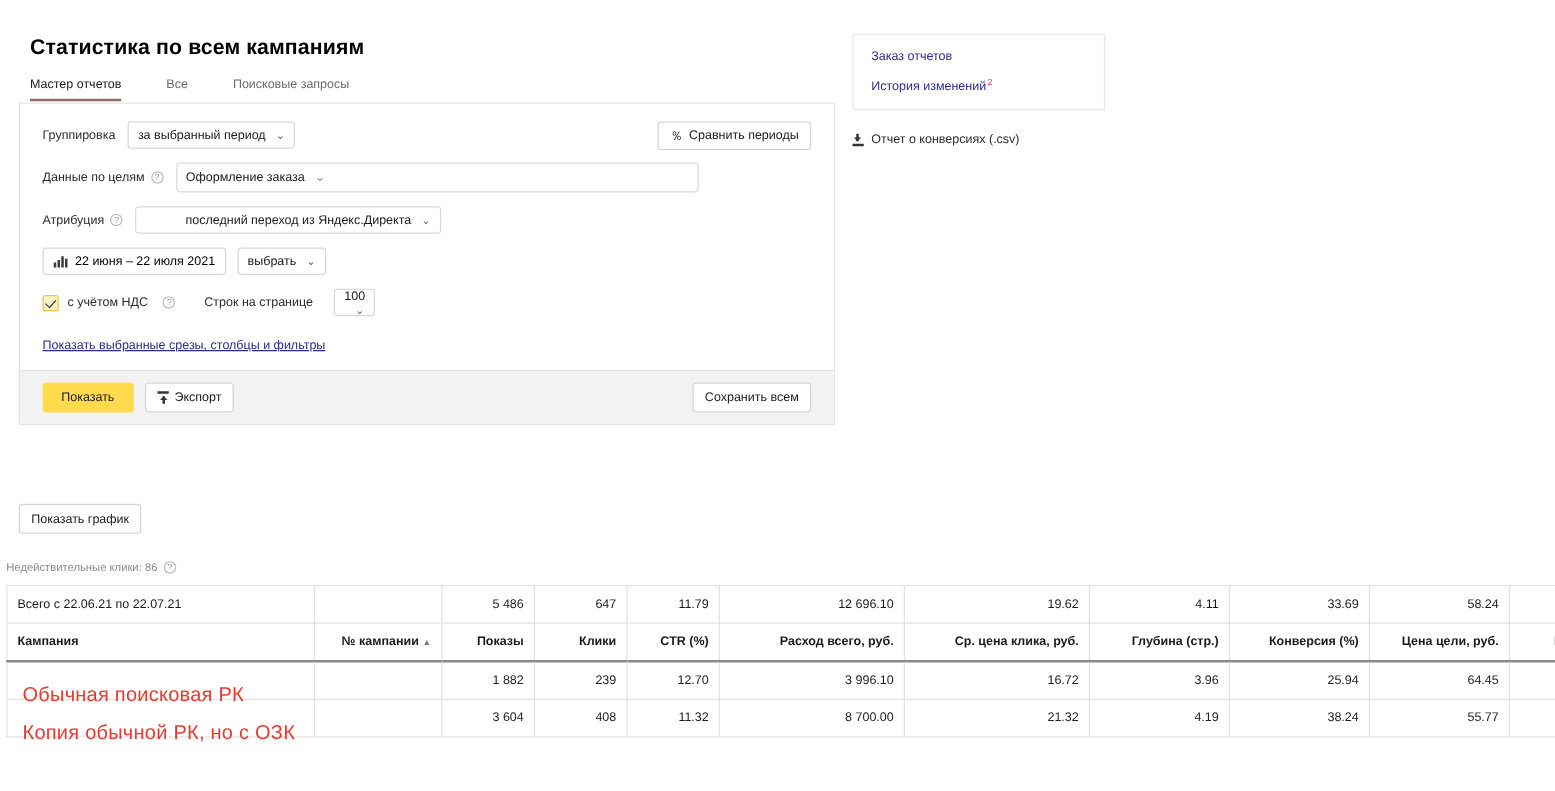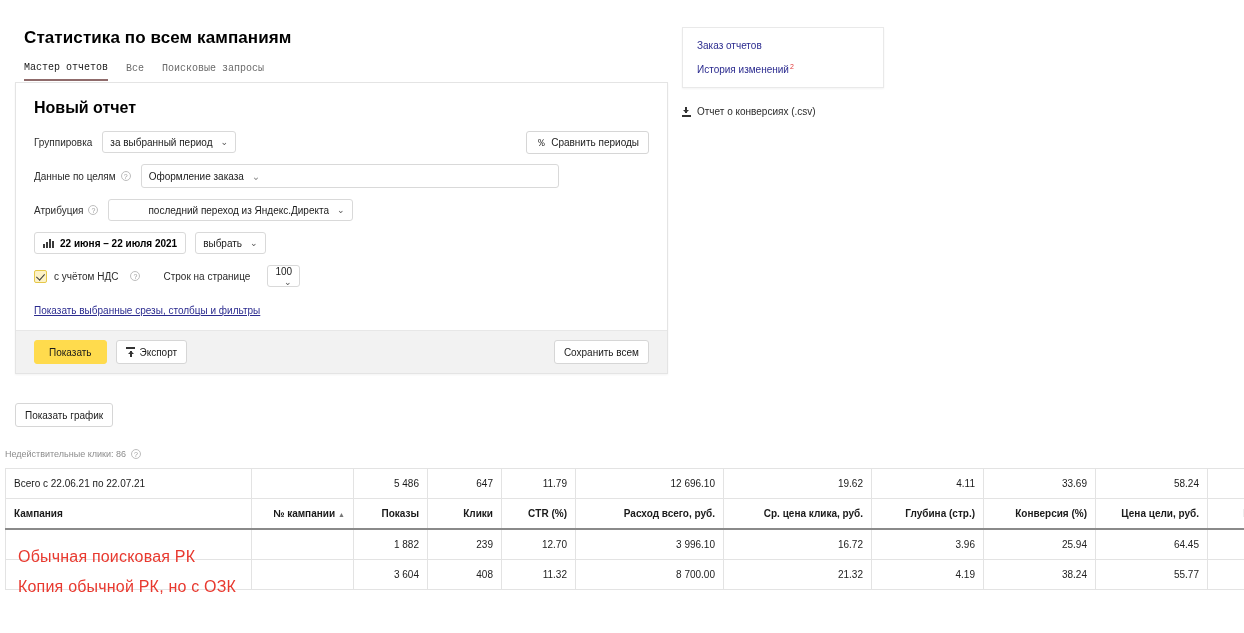--- a/index.html
+++ b/index.html
@@ -26,23 +26,22 @@
     font-weight: bold;
     color: #000;
     letter-spacing: 0.1px;
   }
 
   #tabs {
     position: absolute;
     left: 24px;
     top: 62px;
     display: flex;
-    align-items: center;
-    gap: 18px;
-    font-family: Liberation Mono, monospace;
+    align-items: flex-start;
+    gap: 36px;
   }
   .tab {
     font-size: 10px;
     color: #6b6b6b;
     padding-bottom: 6px;
     white-space: nowrap;
     cursor: pointer;
   }
   .tab.active {
     color: #1a1a1a;
@@ -153,21 +152,20 @@
     align-items: center;
     gap: 6px;
     border: 1px solid #d9d9d9;
     border-radius: 3px;
     height: 22px;
     padding: 0 8px;
     font-size: 10px;
     background: #fff;
     cursor: pointer;
     box-sizing: border-box;
-    font-weight: bold;
   }
   .cal-icon {
     display: inline-flex;
     align-items: flex-end;
     gap: 1px;
     height: 9px;
   }
   .cal-icon i {
     display: block;
     width: 2px;
@@ -367,21 +365,20 @@
 <div id="page-title">Статистика по всем кампаниям</div>
 
 <div id="tabs">
   <div class="tab active">Мастер отчетов</div>
   <div class="tab">Все</div>
   <div class="tab">Поисковые запросы</div>
 </div>
 
 <div id="report-panel">
   <div id="panel-body">
-    <div id="panel-heading">Новый отчет</div>
 
     
     <div class="form-row">
       <span class="f-label">Группировка</span>
       <span class="select-box" style="margin-left:10px;">
         <span>за выбранный период</span>
         <span class="caret">⌄</span>
       </span>
       <button class="btn" id="compare-periods-button">
         <span>％</span>

